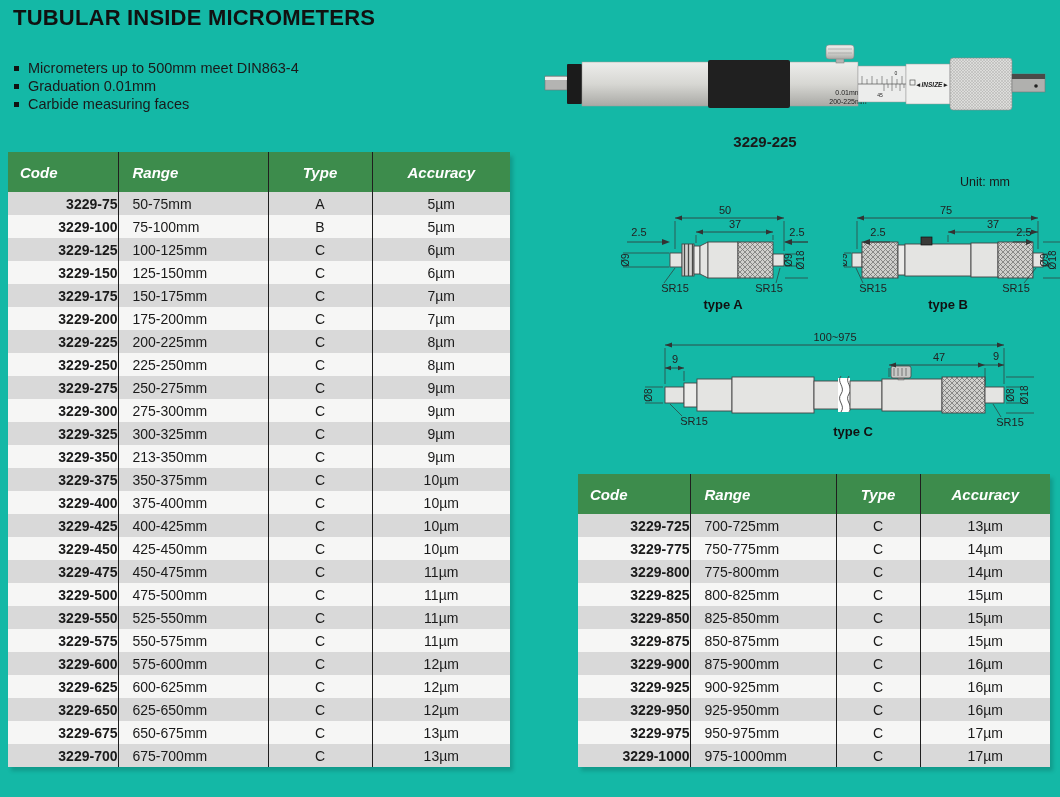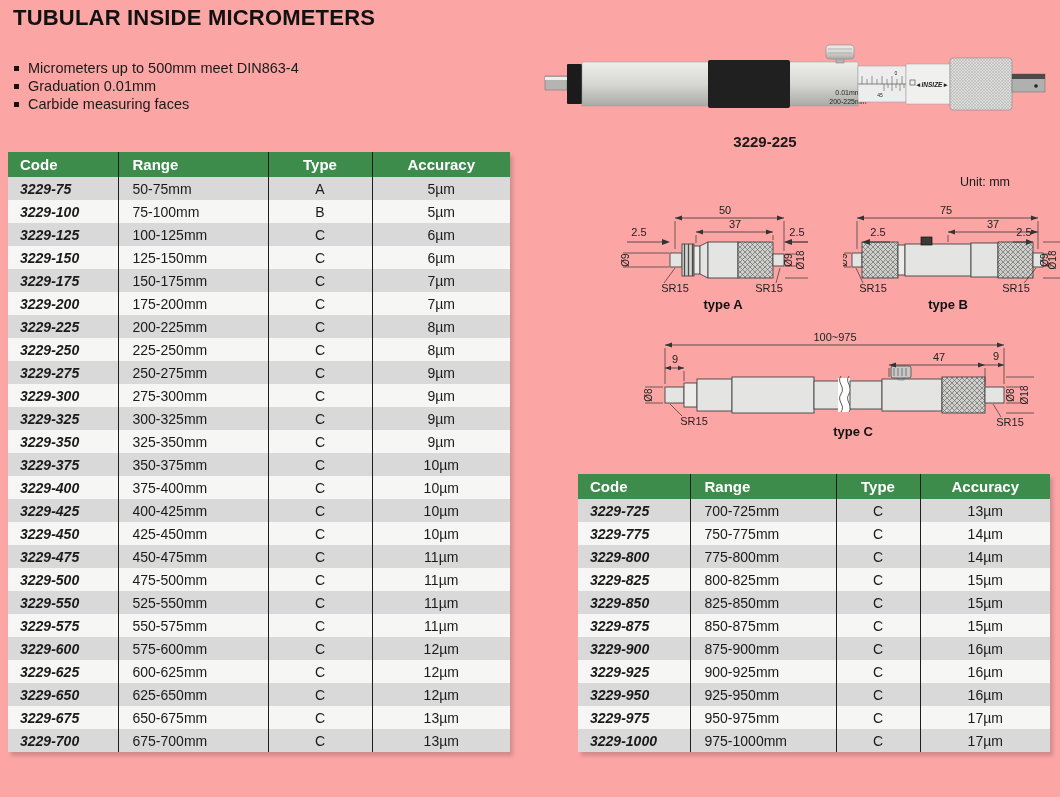--- a/index.html
+++ b/index.html
@@ -1,19 +1,19 @@
 <!DOCTYPE html>
 <html><head>
 <meta charset="utf-8">
 <style>
   * { margin:0; padding:0; box-sizing:border-box; }
   html,body { background:#ffffff; }
   .page {
     position:relative; width:1060px; height:797px; overflow:hidden;
-    background:#fca5a5; color:#1a1a1a;
+    background:#14b8a6; color:#1a1a1a;
     font-family:"Liberation Sans","DejaVu Sans",sans-serif;
     padding-left:45px;
   }
   .title {
     position:absolute; left:13px; top:5px;
     font-size:22px; font-weight:bold; color:#111; letter-spacing:0.2px;
   }
   .features { position:absolute; left:14px; top:59px; font-size:14.5px;text-align:right; }
   .feature { display:flex; align-items:center; height:18px; }
   .bullet {
@@ -43,26 +43,26 @@
   svg .cap { font-size:13px; font-weight:bold; fill:#111; }
 
   .spec-table {
     position:absolute; border-collapse:collapse; table-layout:fixed;
     font-size:14px; box-shadow:3px 4px 4px rgba(0,0,0,0.16);
   }
   .table-left { left:8px; top:152px; width:502px; }
   .table-right { left:578px; top:474px; width:472px; }
   .spec-table th {
     background:#3d8c4c; color:#ffffff; font-weight:bold; font-size:15px;
-    height:25px; text-align:center;
+    height:40px; text-align:center;font-style:italic;
   }
   .spec-table th:first-child { text-align:left; padding-left:12px; }
   .spec-table th:nth-child(2) { text-align:left; padding-left:14px; }
   .spec-table td { height:23px; text-align:center; padding:0; }
-  .spec-table td:first-child { font-weight:bold; text-align:left; padding-left:12px;font-style:italic; }
+  .spec-table td:first-child { font-weight:bold; text-align:right; padding-left:12px; }
   .spec-table td:nth-child(2) { text-align:left; padding-left:14px; }
   .spec-table th + th, .spec-table td + td { border-left:1px solid #1f1f1f; }
   .spec-table tbody tr:nth-child(odd) { background:#d9d9d9; }
   .spec-table tbody tr:nth-child(even) { background:#f6f6f5; }
 </style>
 </head>
 <body>
 
 <div class="page">
 
@@ -359,21 +359,21 @@
           <td>9µm</td>
         </tr>
         <tr>
           <td>3229-325</td>
           <td>300-325mm</td>
           <td>C</td>
           <td>9µm</td>
         </tr>
         <tr>
           <td>3229-350</td>
-          <td>325-350mm</td>
+          <td>213-350mm</td>
           <td>C</td>
           <td>9µm</td>
         </tr>
         <tr>
           <td>3229-375</td>
           <td>350-375mm</td>
           <td>C</td>
           <td>10µm</td>
         </tr>
         <tr>

